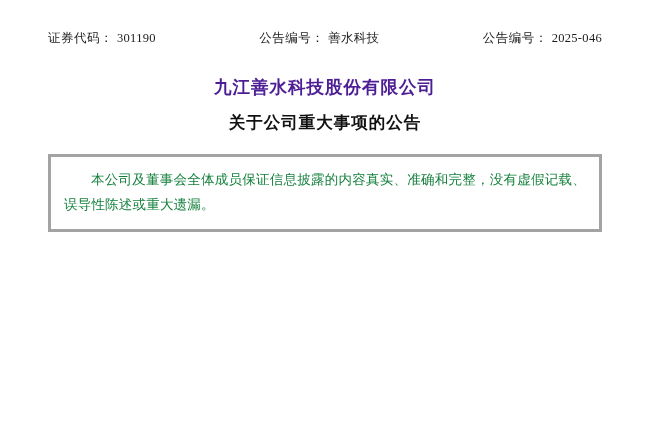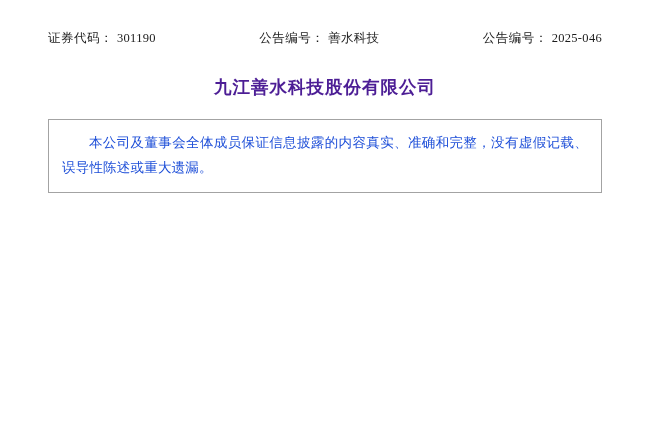--- a/index.html
+++ b/index.html
@@ -54,27 +54,27 @@
   }
   .title-sub {
     font-size: 16.5px;
     font-weight: bold;
     letter-spacing: 1px;
     line-height: 1.6;
     margin-top: 9px;
     color: #111;
   }
   .notice-box {
-    border: 1px solid #a3a3a3;
+    border: 3px solid #a3a3a3;
     padding: 11px 13px 11px 13px;
     margin: 6px 2px 20px 2px;
     font-size: 13.5px;
     line-height: 1.85;
     letter-spacing: 0.2px;
-    color: #1d4ed8;
+    color: #15803d;
     text-align: justify;
   }
   .notice-box p {
     margin: 0;
     text-indent: 2em;
   }
   .body-text p {
     margin: 0 0 13px 0;
     font-size: 13.5px;
     line-height: 1.95;
@@ -100,20 +100,21 @@
     <div class="header-item">
       <span class="label">公告编号：</span><span class="value">善水科技</span>
     </div>
     <div class="header-item">
       <span class="label">公告编号：</span><span class="value">2025-046</span>
     </div>
   </div>
 
   <div class="title-block">
     <div class="title-main">九江善水科技股份有限公司</div>
+    <div class="title-sub">关于公司重大事项的公告</div>
   </div>
 
   <div class="notice-box">
     <p>本公司及董事会全体成员保证信息披露的内容真实、准确和完整，没有虚假记载、误导性陈述或重大遗漏。</p>
   </div>
 
 
 </div>
 
 </body></html>

